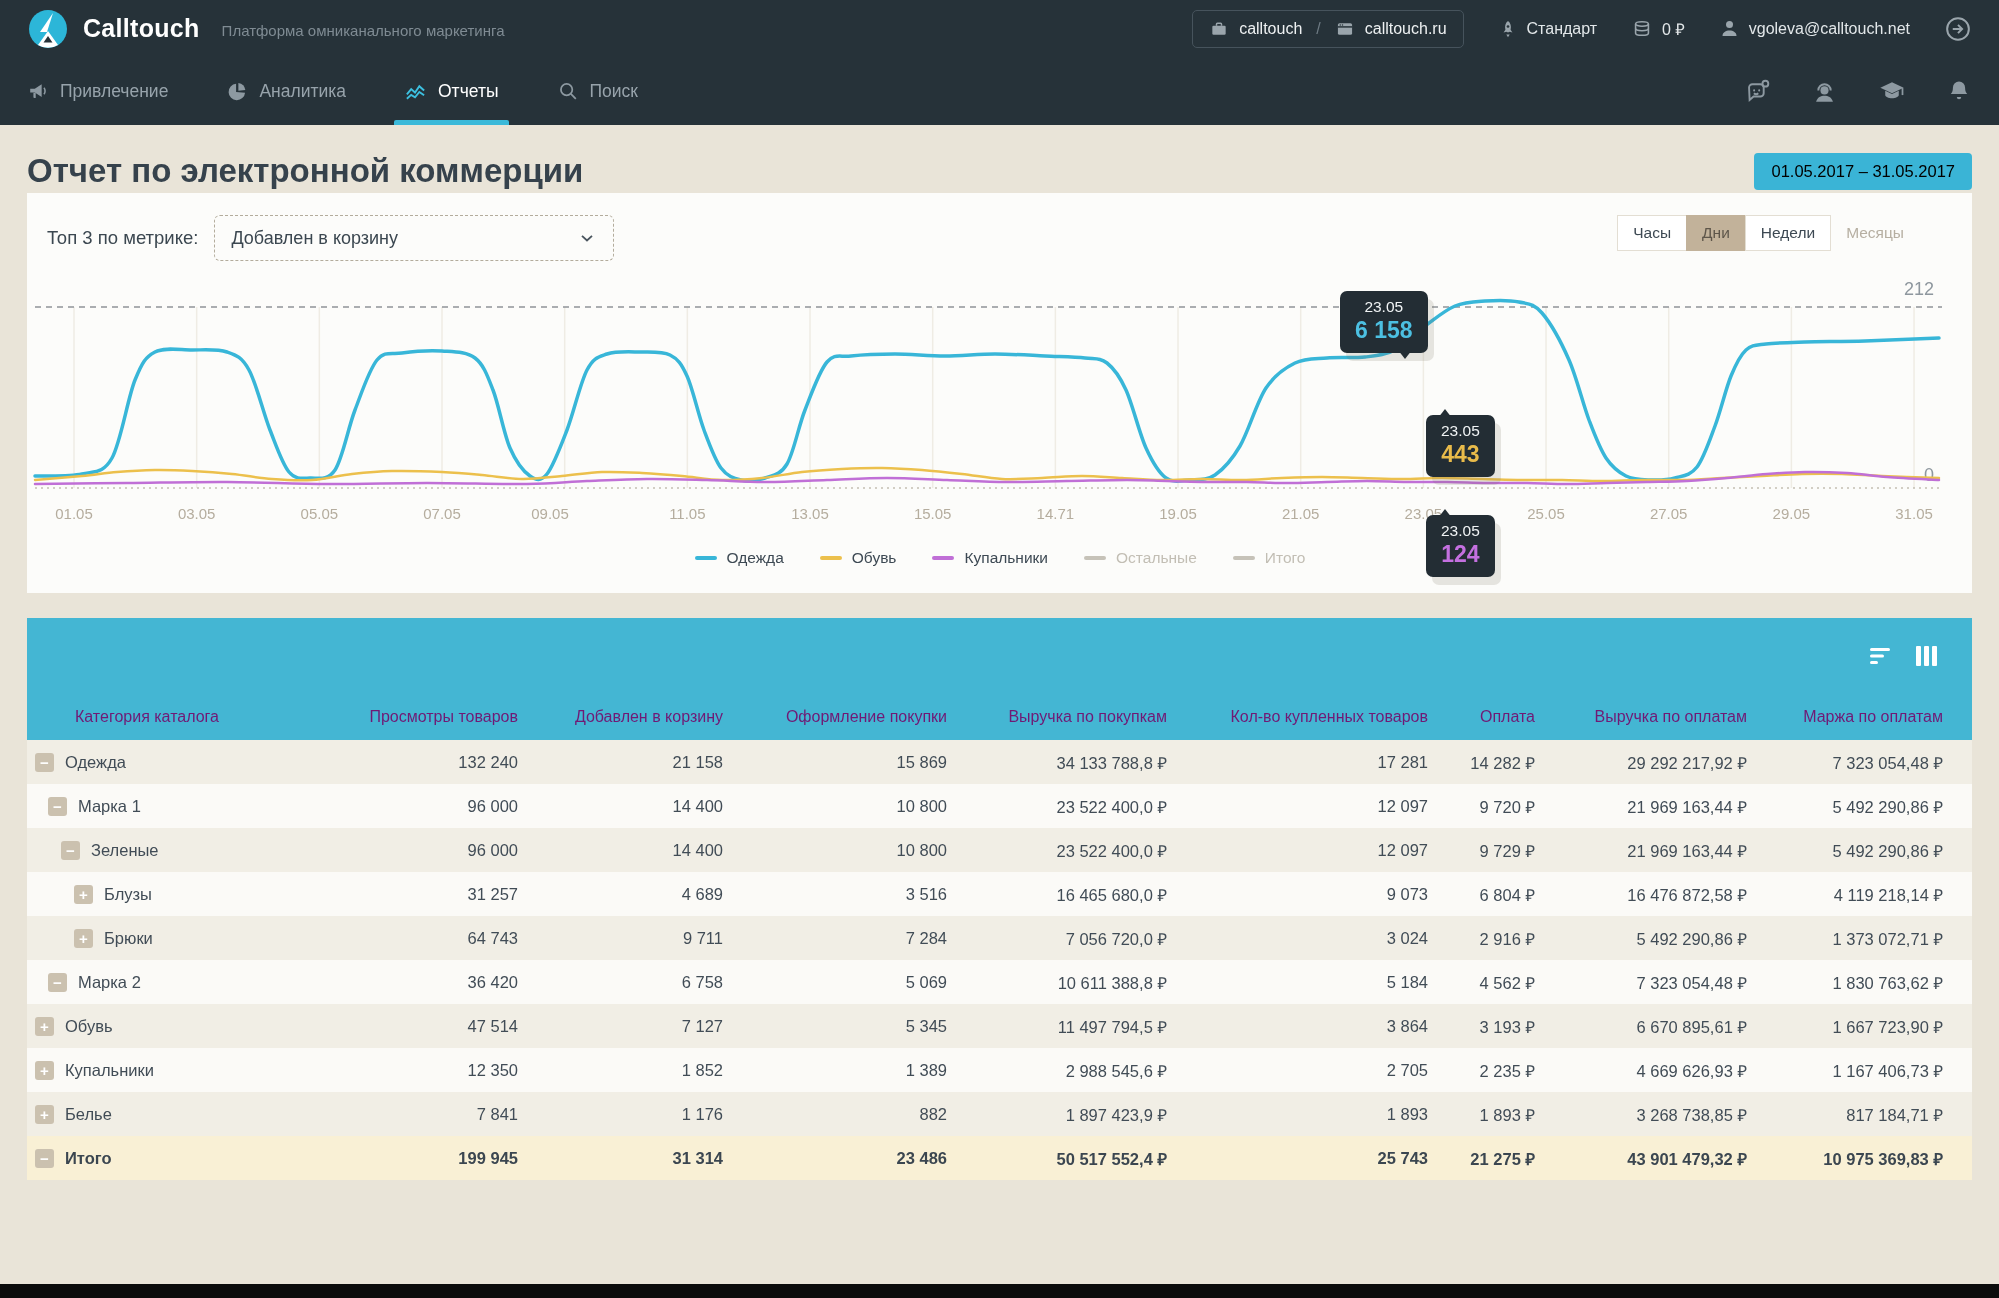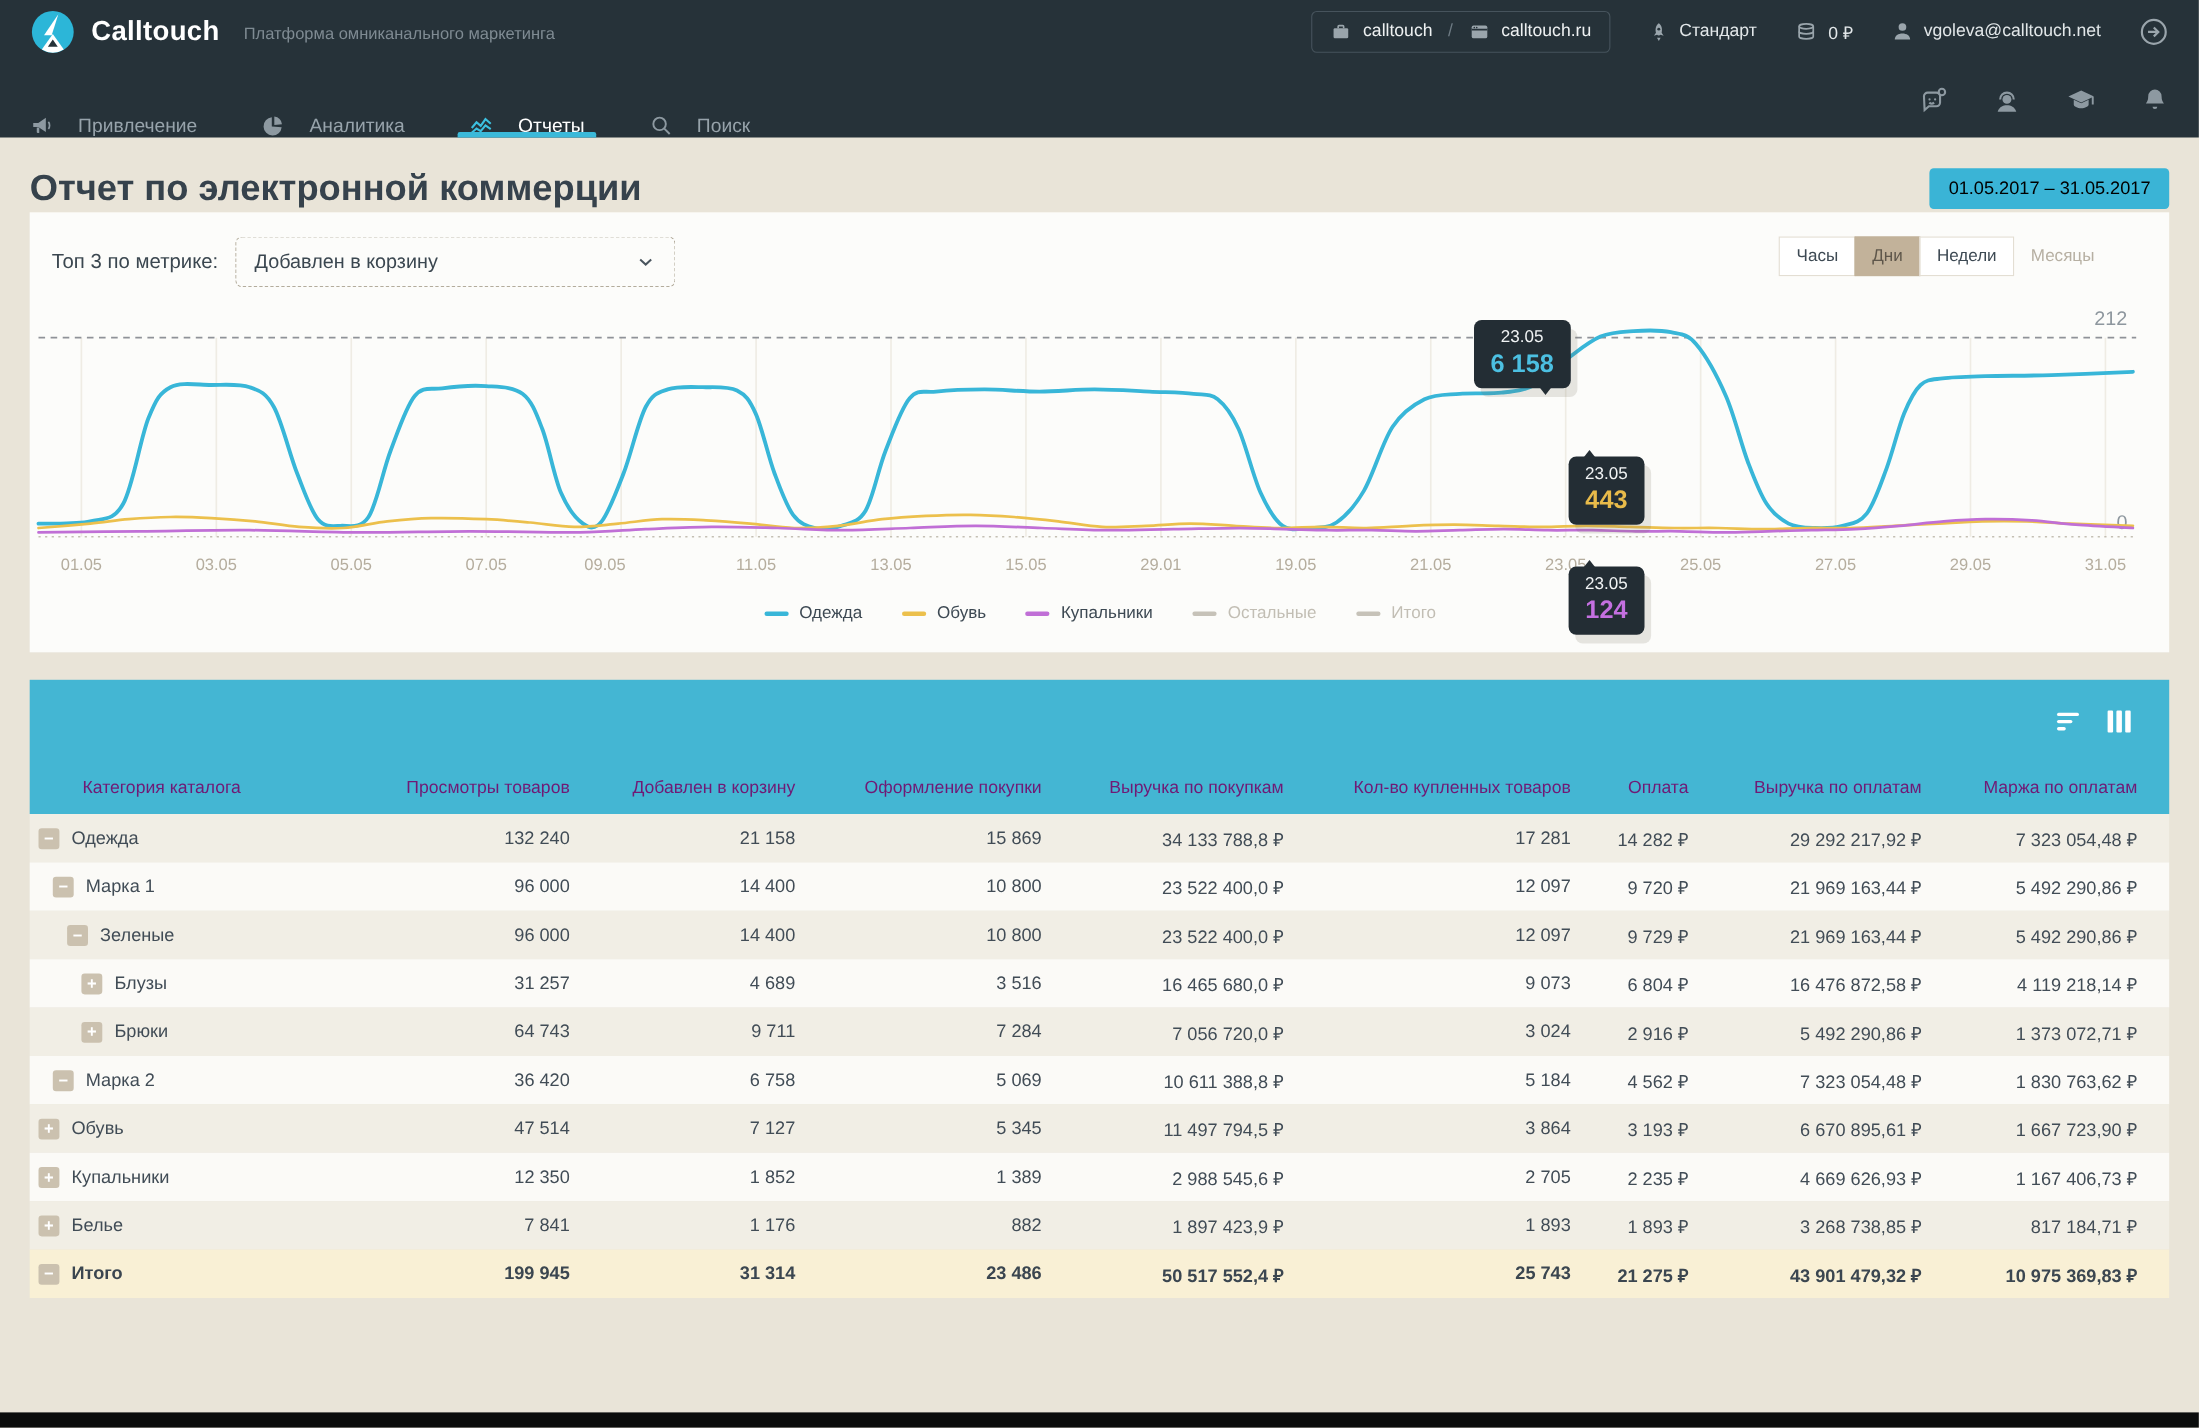--- a/index.html
+++ b/index.html
@@ -12,21 +12,21 @@
   .brand{display:flex;align-items:center;gap:14px}
   .brand-name{color:#fff;font-size:25px;font-weight:bold;letter-spacing:.3px}
   .tagline{color:#7f8b93;font-size:15px;margin-left:22px;margin-top:3px}
   .top-right{margin-left:auto;display:flex;align-items:center;gap:34px}
   .acct-box{display:flex;align-items:center;gap:10px;border:1px solid #46535c;border-radius:5px;padding:8px 16px;color:#eef1f2;font-size:16px}
   .acct-sep{color:#6d7a83;margin:0 4px}
   .top-item{display:flex;align-items:center;gap:9px;color:#e2e7e9;font-size:16px}
   .ticon{color:#9aa5ac}
   
   .row2{height:68px;display:flex;align-items:center;padding:0 27px}
-  .nav-item{display:flex;align-items:flex-end;gap:22px;margin-right:58px;color:#97a3ab;font-size:17.5px;height:100%;position:relative;cursor:pointer}
+  .nav-item{display:flex;align-items:center;gap:11px;margin-right:58px;color:#97a3ab;font-size:17.5px;height:100%;position:relative;cursor:pointer}
   .nav-item.active{color:#fff}
   .nav-item.active .nicon{color:#3cc0e0}
   .nav-item.active::after{content:"";position:absolute;left:-10px;right:-10px;bottom:0;height:5px;background:#3bb9d9;border-radius:2px 2px 0 0}
   .nicon{color:#8d99a1}
   .row2-icons{margin-left:auto;display:flex;align-items:center;gap:40px;color:#8d99a1}
   
   main{padding:24px 27px 0}
   .title-row{display:flex;align-items:center;height:44px}
   h1{margin:0;font-size:33px;color:#36424c;font-weight:bold}
   .date-badge{margin-left:auto;background:#3ab4d6;color:#000000;font-size:16.5px;padding:9px 17px;border-radius:4px;cursor:pointer}
@@ -290,21 +290,21 @@
 
       <div class="x-labels" id="x-labels">
           <span style="left: 47px;">01.05</span>
           <span style="left: 169.67px;">03.05</span>
           <span style="left: 292.34px;">05.05</span>
           <span style="left: 415.01px;">07.05</span>
           <span style="left: 523px;">09.05</span>
           <span style="left: 660.35px;">11.05</span>
           <span style="left: 783.02px;">13.05</span>
           <span style="left: 905.69px;">15.05</span>
-          <span style="left: 1028.36px;">29.01</span>
+          <span style="left: 1028.36px;">14.71</span>
           <span style="left: 1151.03px;">19.05</span>
           <span style="left: 1273.7px;">21.05</span>
           <span style="left: 1396.37px;">23.05</span>
           <span style="left: 1519.04px;">25.05</span>
           <span style="left: 1641.71px;">27.05</span>
           <span style="left: 1764.38px;">29.05</span>
           <span style="left: 1887.05px;">31.05</span>
         </div>
       <div class="legend" id="legend">
           <div class="lg-item">

